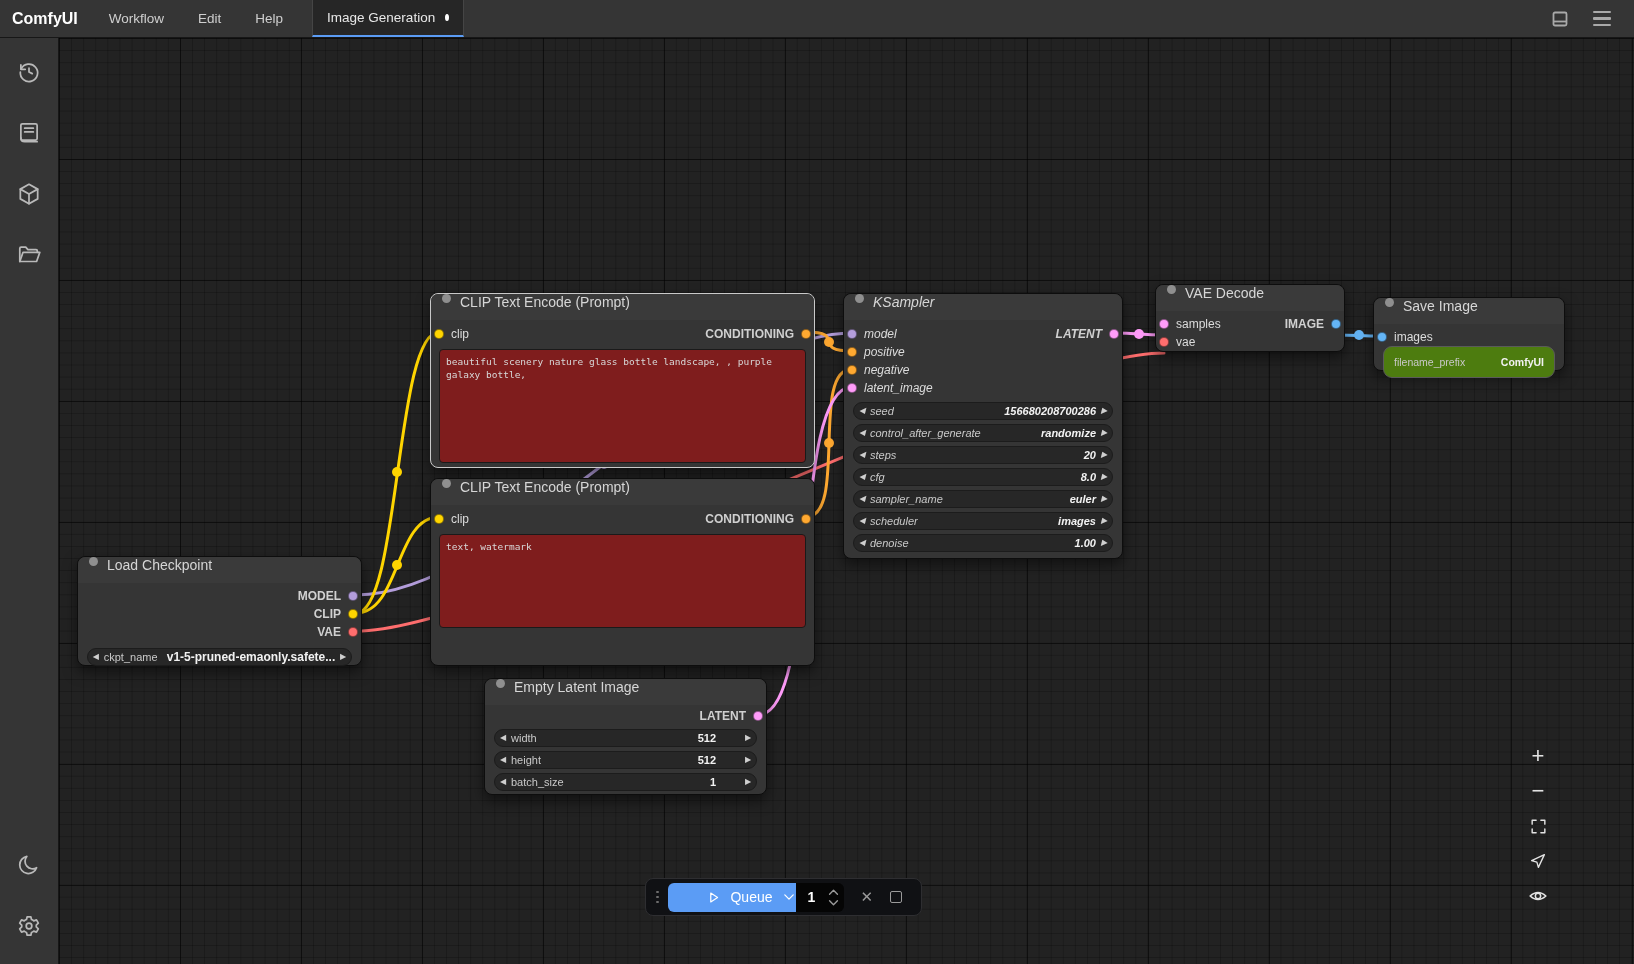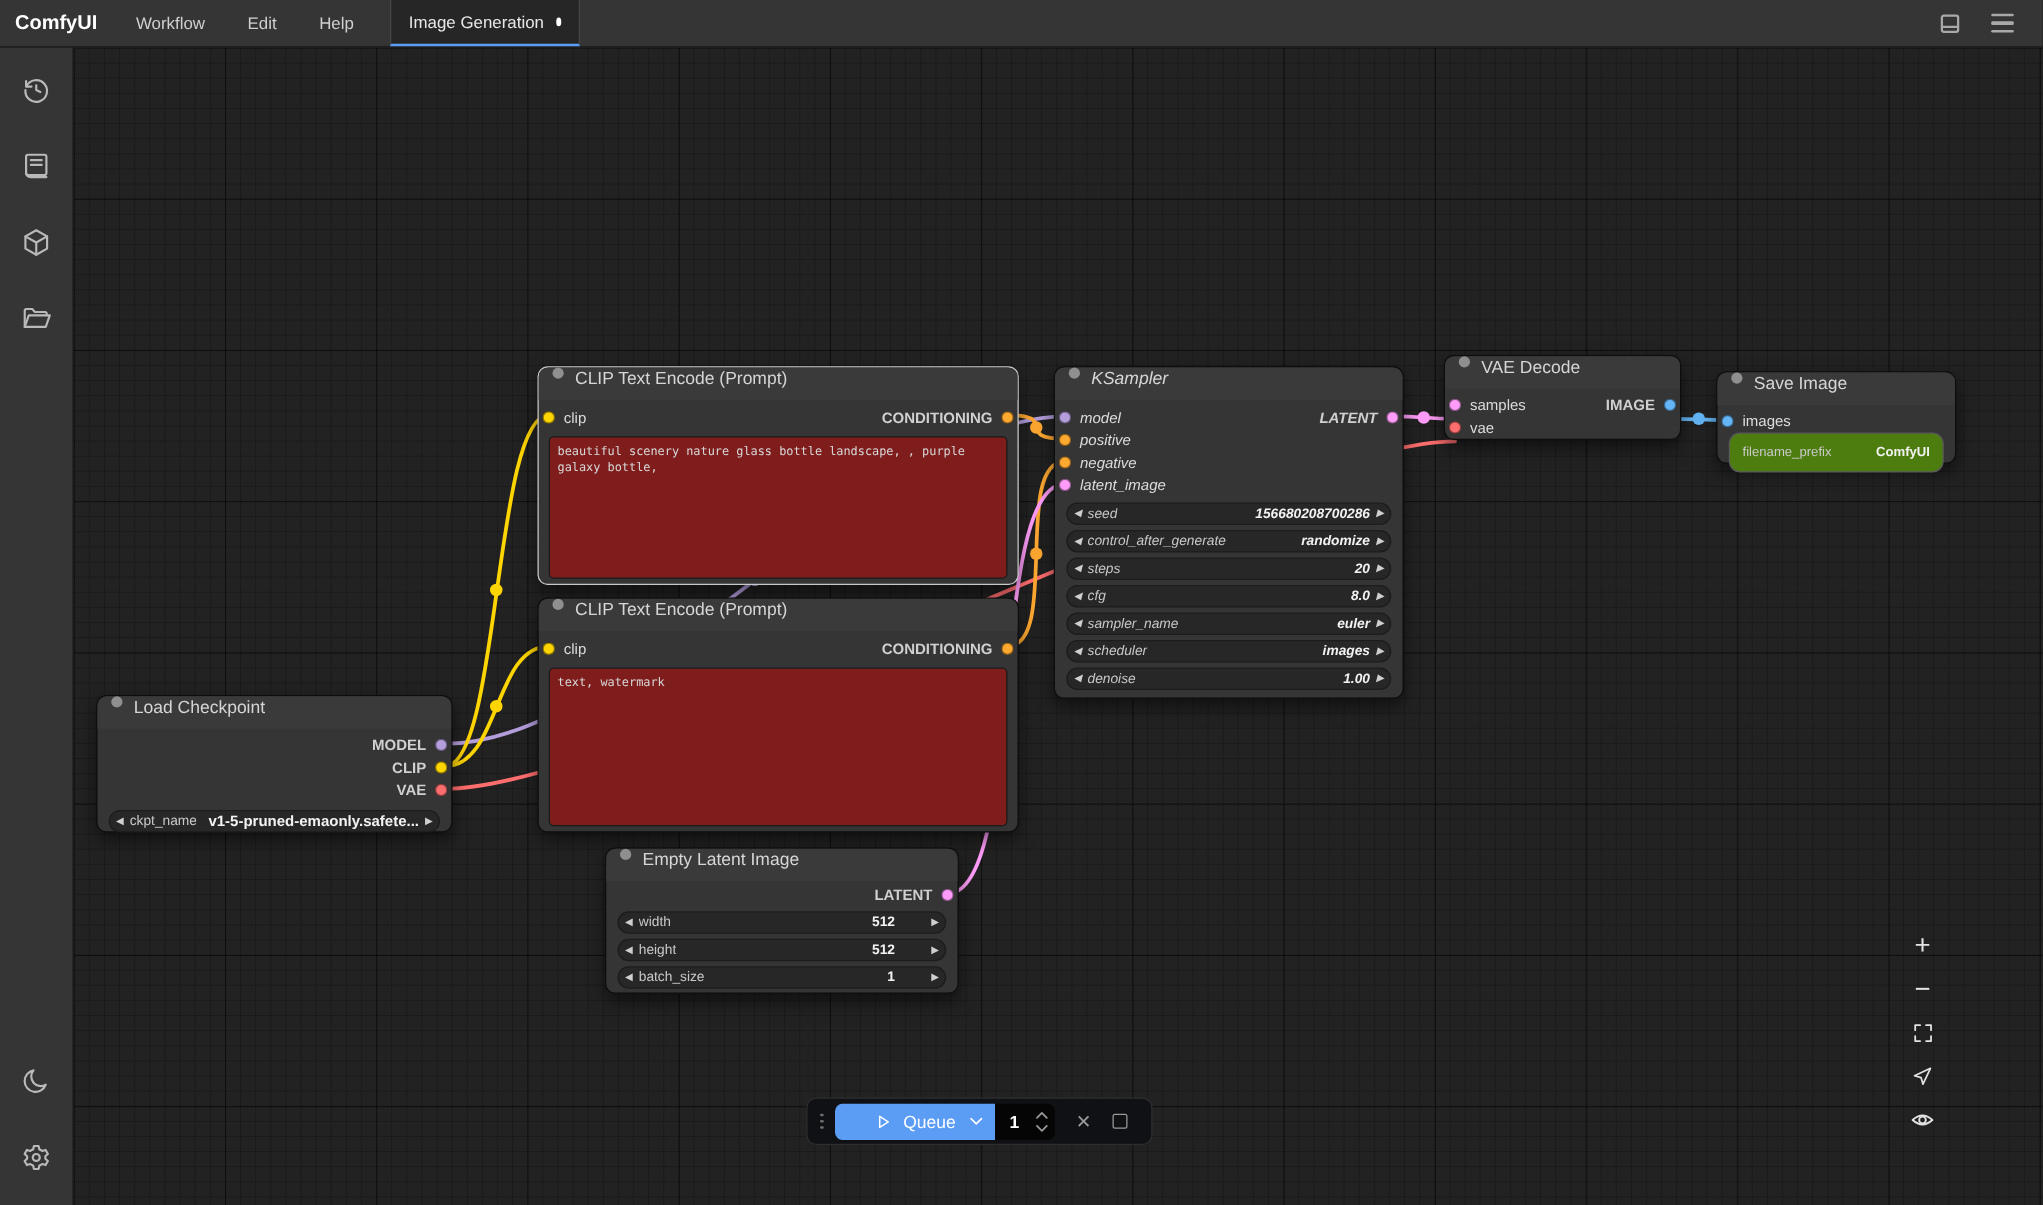--- a/index.html
+++ b/index.html
@@ -64,21 +64,21 @@
   .prompt-box{margin:6px 8px;background:#7f1d1d;border:1px solid #1a1a1a;border-radius:4px;
     font-family:"DejaVu Sans Mono",monospace;font-size:9.5px;line-height:13px;color:#d8d8d8;
     padding:5px 6px;overflow:hidden;cursor:text;}
 
   
   .queuebar{position:absolute;left:645px;top:878px;width:277px;height:38px;background:#101114;
     border:1px solid #2e2e31;border-radius:8px;display:flex;align-items:center;padding:0 10px;z-index:20;}
   .drag-handle{display:flex;flex-direction:column;gap:2.5px;margin-right:9px;}
   .drag-handle i{width:2.5px;height:2.5px;border-radius:50%;background:#6d6d6d;}
   .queue-btn{height:29px;width:128px;border-radius:6px 0 0 6px;display:flex;align-items:center;
-    justify-content:flex-start;gap:9px;cursor:pointer;padding-left:31px;}
+    justify-content:flex-end;gap:9px;cursor:pointer;padding-left:31px;}
   .queue-btn svg{stroke:#fff;fill:none;stroke-width:1.8;stroke-linejoin:round;stroke-linecap:round;}
   .queue-label{color:#fff;font-size:14px;}
   .batch-box{height:29px;width:48px;background:#050505;border-radius:0 6px 6px 0;display:flex;
     align-items:center;padding:0 5px 0 0;}
   .batch-count{flex:1;text-align:center;color:#fff;font-size:14px;font-weight:600;}
   .spin{display:flex;flex-direction:column;gap:3px;align-items:center;}
   .spin svg{stroke:#9a9a9a;fill:none;stroke-width:1.6;stroke-linecap:round;stroke-linejoin:round;cursor:pointer;}
   .qb-icon{margin-left:17px;color:#9a9a9a;font-size:15px;cursor:pointer;display:flex;align-items:center;}
   .stop-square{width:12px;height:12px;border:1.8px solid #9a9a9a;border-radius:2px;}
 
@@ -229,21 +229,21 @@
     <span class="collapse-dot" style="background: rgb(143, 143, 143);"></span>
     <span class="node-title">CLIP Text Encode (Prompt)</span>
   </div>
   <div style="height:5px;"></div>
   <div class="io-row">
     <span class="port in" style="background: rgb(255, 213, 0);"></span>
     <span class="in-label">clip</span>
     <span class="out-label">CONDITIONING</span>
     <span class="port out" style="background: rgb(255, 169, 49);"></span>
   </div>
-  <div class="prompt-box" style="height:127px;">text, watermark</div>
+  <div class="prompt-box" style="height:94px;">text, watermark</div>
 </div>
 
 <div class="node" style="left:843px;top:293px;width:280px;height:266px;font-style:italic;">
   <div class="node-header">
     <span class="collapse-dot" style="background: rgb(143, 143, 143);"></span>
     <span class="node-title">KSampler</span>
   </div>
   <div style="height:5px;"></div>
   <div class="io-row">
     <span class="port in" style="background: rgb(179, 157, 219);"></span>

